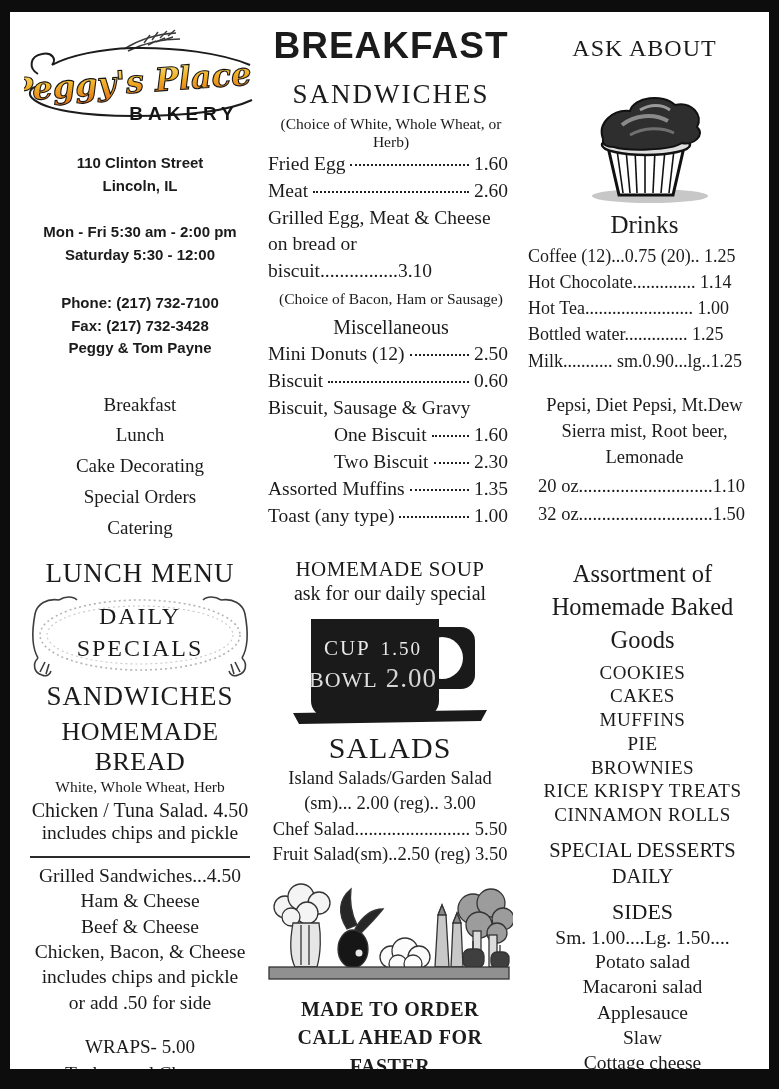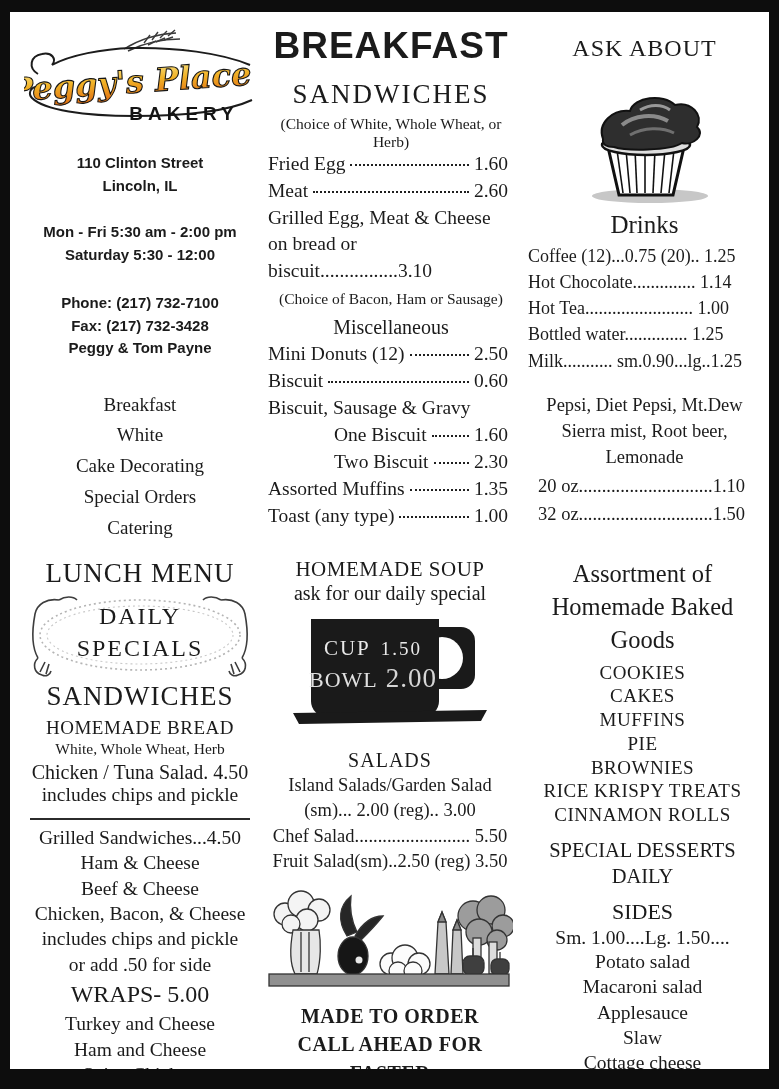--- a/index.html
+++ b/index.html
@@ -53,35 +53,35 @@
   .sodas { font-size:18.5px; line-height:1.42; margin-top:18px; }
   .soda-prices { text-align:left; font-size:18.5px; line-height:1.5; margin-top:3px; padding-left:12px; }
 
   
   .col-lunch { text-align:center; padding-top:2px; }
   .lunch-title { font-size:27px; letter-spacing:1px; line-height:1.2; }
   .daily-box { position:relative; width:234px; height:86px; margin:2px auto 0; }
   .daily-box svg { position:absolute; inset:0; }
   .daily-text { position:relative; z-index:1; padding-top:8px; font-size:24px; letter-spacing:2px; line-height:1.35; }
   .sandw2 { font-size:27px; letter-spacing:1px; line-height:1.2; margin-top:2px; }
-  .bread-title { font-size:19px; letter-spacing:0.5px; margin-top:5px; }
+  .bread-title { font-size:26px; letter-spacing:0.5px; margin-top:5px; }
   .bread-types { font-size:15.5px; margin-top:1px; }
   .chix { font-size:20px; margin-top:3px; }
   .inc { font-size:19.5px; }
   .rule { border-top:2px solid #2b2b2b; margin:12px 8px 5px; }
   .grilled { font-size:19.5px; line-height:1.3; }
-  .wraps-title { font-size:24px; margin-top:3px; line-height:1.2; }
+  .wraps-title { font-size:19px; margin-top:21px; line-height:1.2; }
   .wraps { font-size:19.5px; line-height:1.32; margin-top:2px; }
 
   
   .col-soup { text-align:center; padding:2px 6px 0; }
   .soup-title { font-size:21px; letter-spacing:0.5px; }
   .soup-sub { font-size:20px; }
   .cup-wrap { margin:8px auto 0; width:210px; }
-  .salads-title { font-size:20px; letter-spacing:1px; margin-top:20px; }
+  .salads-title { font-size:30px; letter-spacing:1px; margin-top:2px; }
   .salad-lines { font-size:18.5px; line-height:1.36; margin-top:1px; }
   .veg-wrap { margin:8px auto 0; width:246px; }
   .order-note { font-size:20px; font-weight:bold; line-height:1.42; letter-spacing:0.5px; margin-top:2px; }
 
   
   .col-baked { text-align:center; padding-top:2px; }
   .baked-heading { font-size:24.5px; line-height:1.35; }
   .baked-items { font-size:19px; line-height:1.25; letter-spacing:0.5px; margin-top:4px; }
   .desserts { font-size:20.5px; line-height:1.3; margin-top:10px; }
   .sides-title { font-size:22px; margin-top:9px;text-align:center; }
@@ -130,21 +130,21 @@
       </div>
 
       <div class="sans-bold contact">
         <div>Phone: (217) 732-7100</div>
         <div>Fax: (217) 732-3428</div>
         <div>Peggy &amp; Tom Payne</div>
       </div>
 
       <div class="services">
         <div>Breakfast</div>
-        <div>White</div>
+        <div>Lunch</div>
         <div>Cake Decorating</div>
         <div>Special Orders</div>
         <div>Catering</div>
       </div>
 
     </div>
 
     <div class="col col-breakfast">
       <div class="bf-title">BREAKFAST</div>
       <div class="h-serif sandw-title">SANDWICHES</div>

